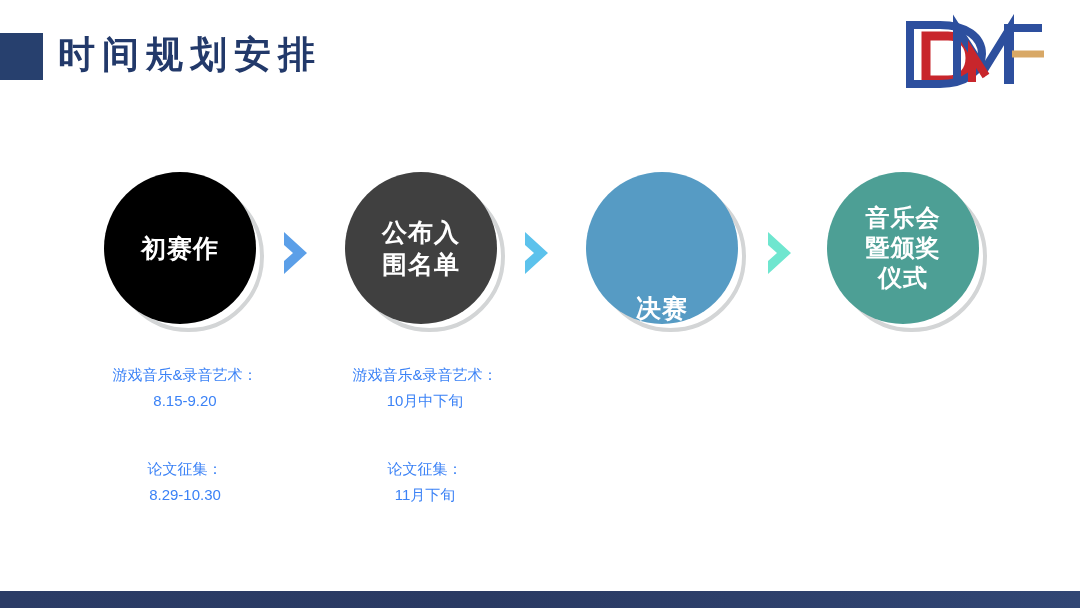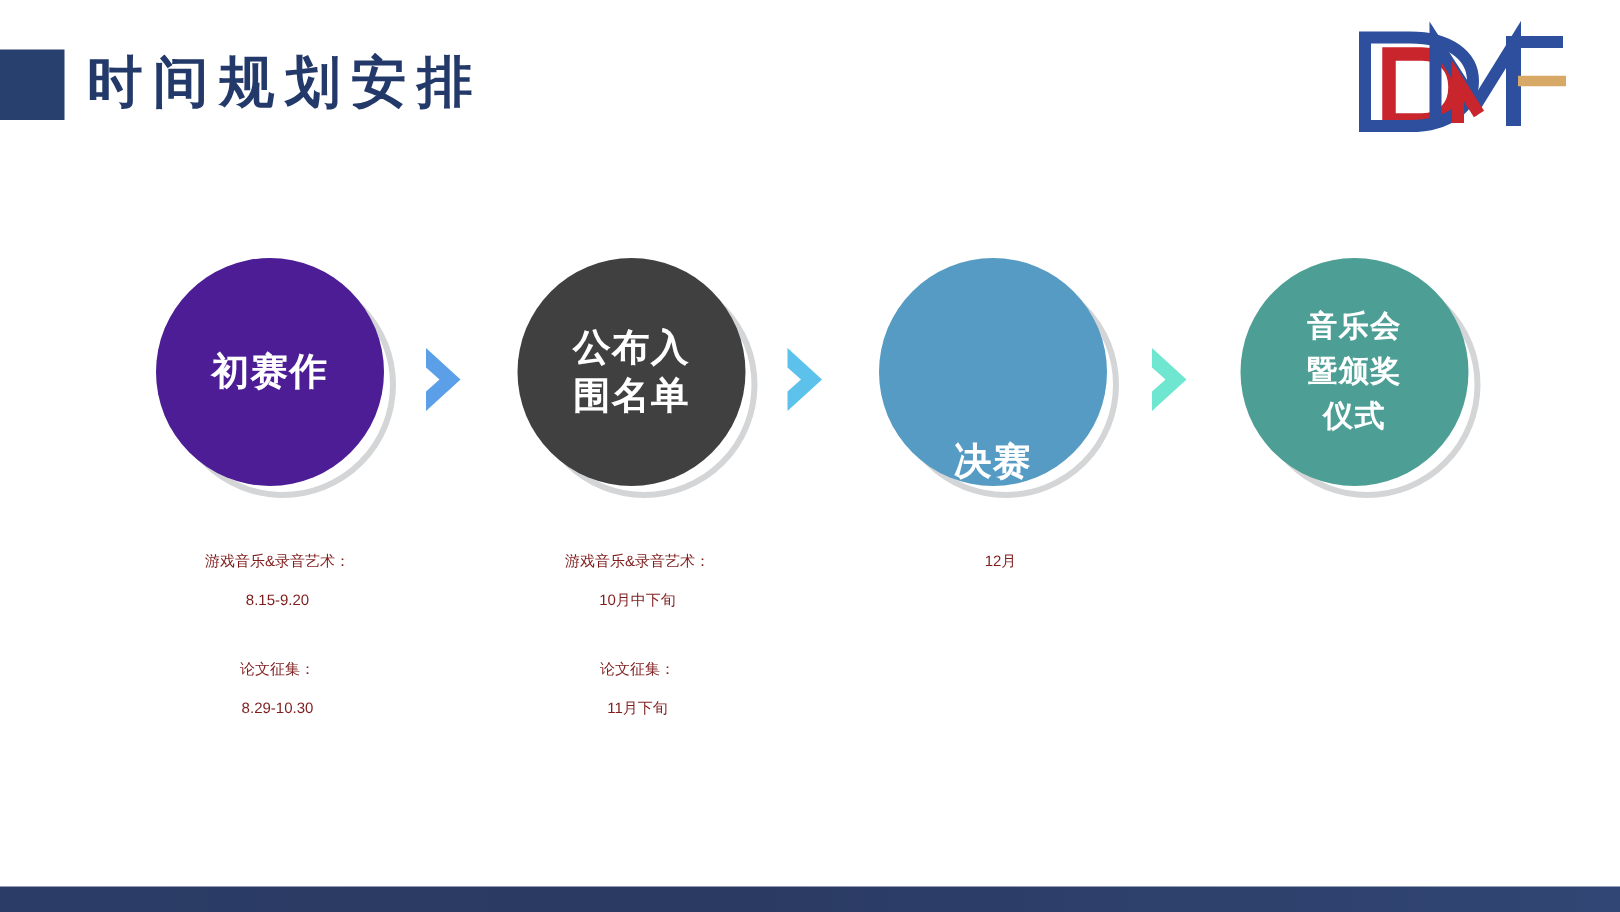--- a/index.html
+++ b/index.html
@@ -89,42 +89,42 @@
     color: #ffffff;
     font-size: 25px;
     font-weight: bold;
     line-height: 32px;
     text-align: center;
     letter-spacing: 1px;
     width: 116px;
     word-break: break-all;
   }
   .stage-label.three-line {
-    font-size: 20px;
+    font-size: 24px;
     line-height: 30px;
   }
 
   
   .chevron {
     position: absolute;
     top: 230px;
     width: 34px;
     height: 46px;
   }
 
   
   .caption {
     position: absolute;
     text-align: center;
-    color: #7f1d1d;
-    font-size: 10px;
+    color: #3b82f6;
+    font-size: 15px;
     line-height: 26px;
   }
   .caption-group + .caption-group {
-    margin-top: 20px;
+    margin-top: 42px;
   }
   .caption-line {
     display: block;
     white-space: nowrap;
   }
 
   
   #bottom-bar {
     position: absolute;
     left: 0;
@@ -156,21 +156,21 @@
       <path d="M112 70 L112 14 L146 14" fill="none" stroke="#2d4f9e" stroke-width="8" stroke-linejoin="miter"></path>
 
       <path d="M116 40 L148 40" fill="none" stroke="#d8a866" stroke-width="7"></path>
     </svg>
   </div>
 
   <div id="flow-row">
 
     <div class="stage" style="left:104px;">
       <div class="stage-ring"></div>
-      <div class="stage-circle" style="background:#4c1d95;">
+      <div class="stage-circle" style="background:#000000;">
         <div class="stage-label">
           <span class="caption-line">初赛作</span>
         </div>
       </div>
     </div>
 
     <div class="stage" style="left:345px;">
       <div class="stage-ring"></div>
       <div class="stage-circle" style="background:#404040;">
         <div class="stage-label">
@@ -232,22 +232,17 @@
     <div class="caption-group">
       <span class="caption-line">游戏音乐&amp;录音艺术：</span>
       <span class="caption-line">10月中下旬</span>
     </div>
     <div class="caption-group">
       <span class="caption-line">论文征集：</span>
       <span class="caption-line">11月下旬</span>
     </div>
   </div>
 
-  <div class="caption" style="left:562px; top:362px; width:210px;">
-    <div class="caption-group">
-      <span class="caption-line">12月</span>
-    </div>
-  </div>
 
 
   <div id="bottom-bar"></div>
 
 </div>
 
 </body></html>

